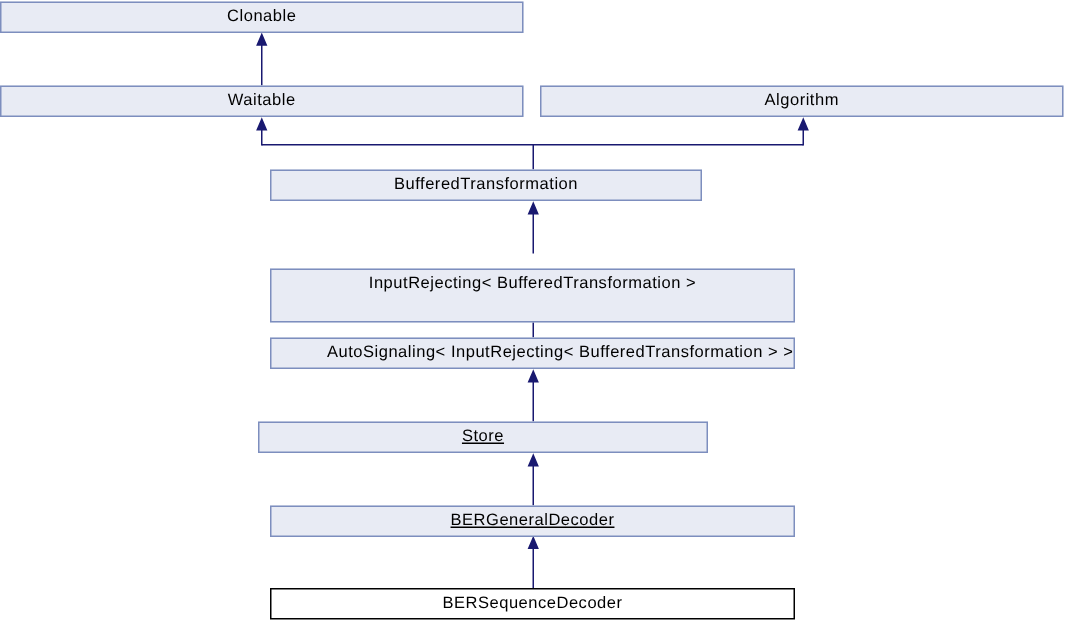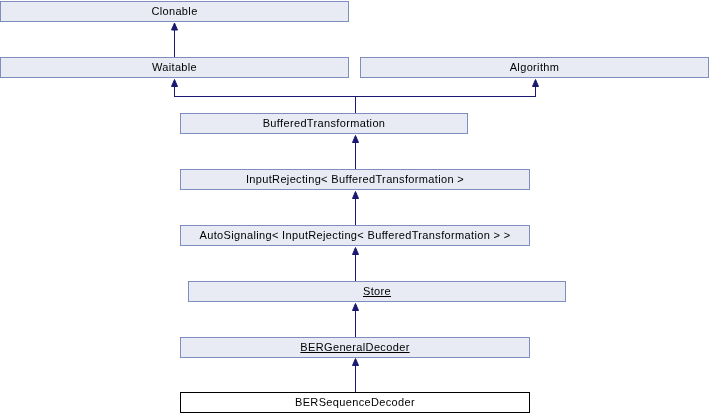--- a/index.html
+++ b/index.html
@@ -94,19 +94,19 @@
       <line x1="355.5" y1="392" x2="355.5" y2="364"></line>
       <polygon points="355.5,358.5 352.5,365.5 358.5,365.5"></polygon>
     </g>
   </svg>
 
   <div id="nodes">
       <div class="node" style="left: 0px; top: 1px; width: 349px; height: 21px;"><span>Clonable</span></div>
       <div class="node" style="left: 0px; top: 57px; width: 349px; height: 21px;"><span>Waitable</span></div>
       <div class="node" style="left: 360px; top: 57px; width: 349px; height: 21px;"><span>Algorithm</span></div>
       <div class="node" style="left: 180px; top: 113px; width: 288px; height: 21px;"><span>BufferedTransformation</span></div>
-      <div class="node" style="left: 180px; top: 169px; width: 350px; height: 21px;"><span>InputRejecting&lt; BufferedTransformation &gt;</span></div>
-      <div class="node" style="left: 180px; top: 225px; width: 350px; height: 21px;"><span>AutoSignaling&lt; InputRejecting&lt; BufferedTransformation &gt; &gt;</span></div>
-      <div class="node" style="left: 188px; top: 281px; width: 378px; height: 21px; text-decoration: underline;"><span>Store</span></div>
+      <div class="node" style="left: 180px; top: 179px; width: 350px; height: 36px;"><span>InputRejecting&lt; BufferedTransformation &gt;</span></div>
+      <div class="node" style="left: 180px; top: 225px; width: 350px; height: 21px; text-align: right;"><span>AutoSignaling&lt; InputRejecting&lt; BufferedTransformation &gt; &gt;</span></div>
+      <div class="node" style="left: 172px; top: 281px; width: 300px; height: 21px; text-decoration: underline;"><span>Store</span></div>
       <div class="node" style="left: 180px; top: 337px; width: 350px; height: 21px; text-decoration: underline;"><span>BERGeneralDecoder</span></div>
       <div class="node current" style="left: 180px; top: 392px; width: 350px; height: 21px;"><span>BERSequenceDecoder</span></div>
     </div>
 </div>
 
 </body></html>

